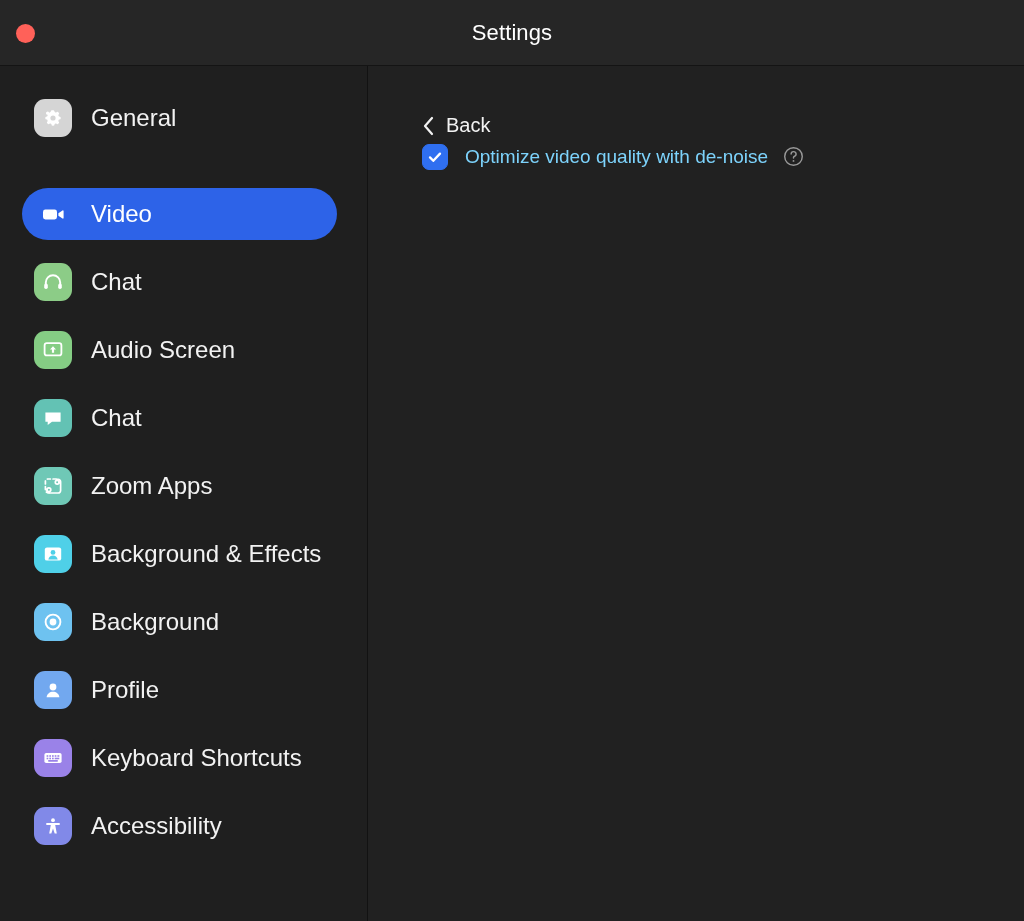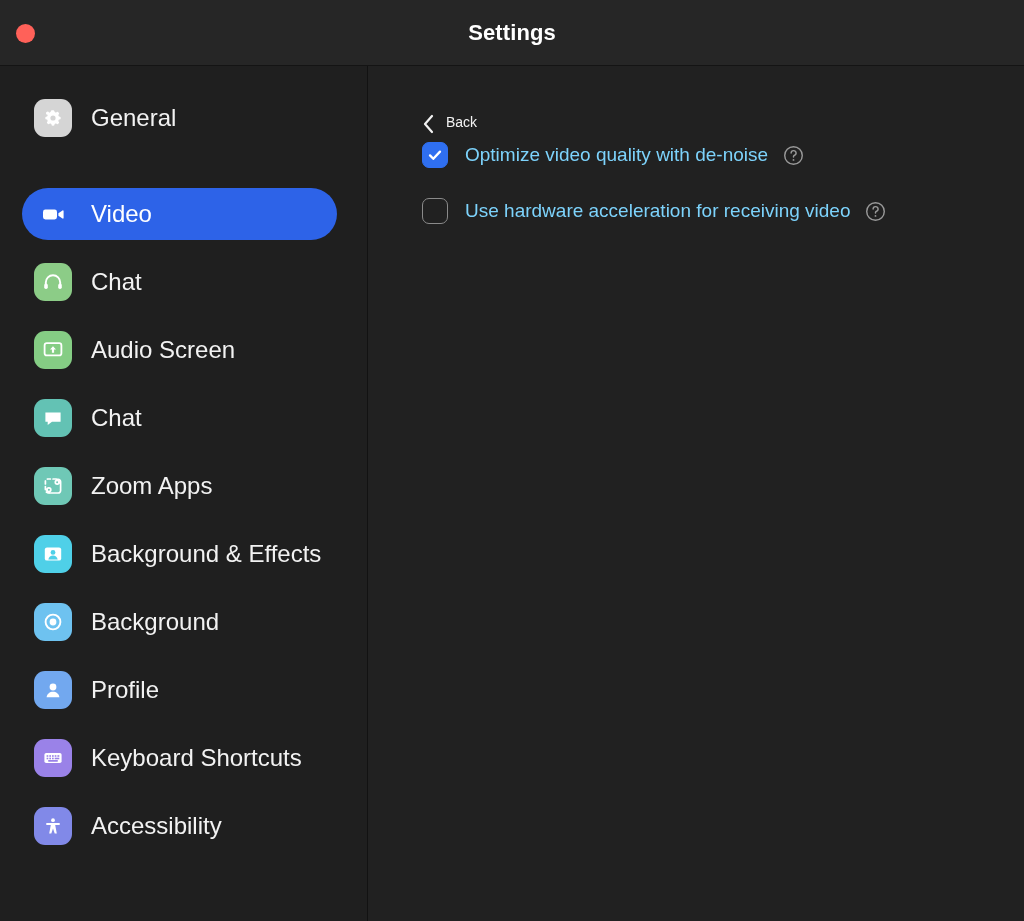--- a/index.html
+++ b/index.html
@@ -47,21 +47,21 @@
     height: 19px;
     border-radius: 50%;
     background: #ff6159;
     display: block;
   }
 
   .window-title {
     width: 100%;
     text-align: center;
     font-size: 22px;
-    font-weight: bold;
+    font-weight: normal;
     color: #ffffff;
     letter-spacing: 0.1px;
   }
 
   
   .body {
     flex: 1 1 auto;
     display: flex;
     min-height: 0;
   }
@@ -110,23 +110,23 @@
 
   
   .main {
     flex: 1 1 auto;
     background: #212121;
     padding: 48px 0 0 54px;
   }
 
   .back-link {
     display: inline-flex;
-    align-items: flex-start;
+    align-items: center;
     gap: 11px;
-    font-size: 14px;
+    font-size: 20px;
     color: #f2f2f2;
     cursor: default;
   }
 
   .chev { display: block; }
 
   .check-row {
     display: flex;
     align-items: center;
     height: 34px;
@@ -320,26 +320,17 @@
         </span>
         <span class="check-label">Optimize video quality with de-noise</span>
         <svg class="help-icon" viewBox="0 0 22 22" fill="none" stroke="#999999" stroke-width="1.5">
           <circle cx="11" cy="11" r="9.2"></circle>
           <path d="M8.5 8.4a2.6 2.6 0 1 1 3.2 2.6c-.5.2-.7.6-.7 1.1v.6" stroke-linecap="round"></path>
           <circle cx="11" cy="15.6" r="0.95" fill="#999999" stroke="none"></circle>
         </svg>
       </div>
 
       
-      <div class="check-row">
-        <span class="checkbox off"></span>
-        <span class="check-label">Use hardware acceleration for receiving video</span>
-        <svg class="help-icon" viewBox="0 0 22 22" fill="none" stroke="#999999" stroke-width="1.5">
-          <circle cx="11" cy="11" r="9.2"></circle>
-          <path d="M8.5 8.4a2.6 2.6 0 1 1 3.2 2.6c-.5.2-.7.6-.7 1.1v.6" stroke-linecap="round"></path>
-          <circle cx="11" cy="15.6" r="0.95" fill="#999999" stroke="none"></circle>
-        </svg>
-      </div>
 
     </div>
 
   </div>
 </div>
 
 </body></html>

